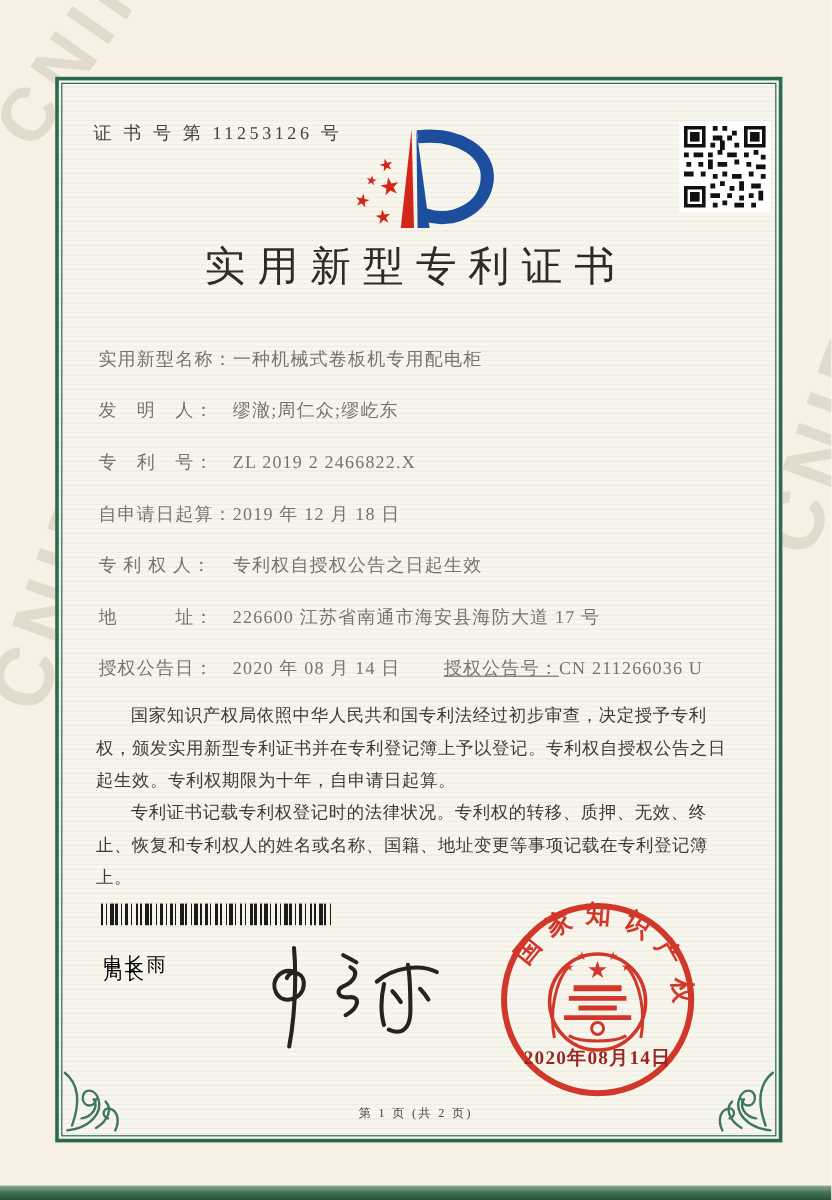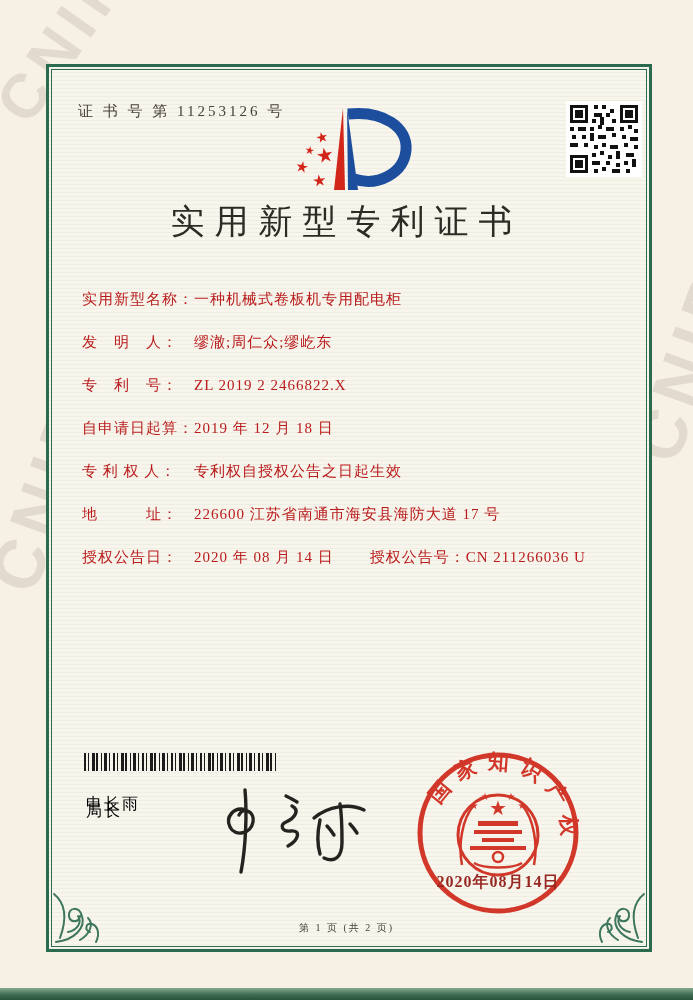--- a/index.html
+++ b/index.html
@@ -16,25 +16,25 @@
            #f8f5ec;}
   .frame-inner{position:absolute;inset:2px;border:1px solid #2a6a4f;}
   .corner-orn{position:absolute;width:74px;height:74px;opacity:.9;}
   .corner-br{right:3px;bottom:3px;}
   .corner-bl{left:3px;bottom:3px;transform:scaleX(-1);}
   .cert-no{position:absolute;left:78px;top:102px;font-size:15px;letter-spacing:3px;color:#44413a;}
   .logo{position:absolute;left:266px;top:102px;}
   .qr{position:absolute;left:566px;top:101px;background:#fff;padding:2px;}
   .title{position:absolute;left:0;top:199px;width:100%;text-align:center;font-size:34px;
          font-weight:normal;letter-spacing:10px;color:#2d2b26;}
-  .fields{position:absolute;left:82px;top:290px;width:540px;font-size:15px;color:#b91c1c;}
+  .fields{position:absolute;left:82px;top:290px;width:540px;font-size:15px;color:#737373;}
   .frow{display:flex;align-items:baseline;height:20px;margin-bottom:23px;white-space:nowrap;}
   .flabel{display:inline-block;width:112px;flex:0 0 112px;letter-spacing:1px;}
   .fvalue{letter-spacing:1px;}
-  .flabel2{display:inline-block;margin-left:36px;letter-spacing:1px;}
+  .flabel2{display:inline-block;margin-left:36px;letter-spacing:1px;text-decoration:underline;}
   .paras{position:absolute;left:80px;top:584px;width:536px;font-size:14.5px;line-height:27px;
          color:#3e3b33;letter-spacing:0.5px;}
   .paras p{margin:0;text-indent:2em;}
   .barcode{position:absolute;left:84px;top:753px;width:192px;height:18px;
      background:repeating-linear-gradient(90deg,
        #1b1b1b 0 2px, rgba(0,0,0,0) 2px 4px, #1b1b1b 4px 5px, rgba(0,0,0,0) 5px 8px,
        #1b1b1b 8px 11px, rgba(0,0,0,0) 11px 12px, #1b1b1b 12px 14px, rgba(0,0,0,0) 14px 17px,
        #1b1b1b 17px 18px, rgba(0,0,0,0) 18px 20px, #1b1b1b 20px 23px, rgba(0,0,0,0) 23px 25px,
        #1b1b1b 25px 26px, rgba(0,0,0,0) 26px 29px);}
   .official{position:absolute;left:86px;font-size:16px;color:#000000;letter-spacing:2px;}
@@ -145,20 +145,24 @@
       <span class="fvalue">226600  江苏省南通市海安县海防大道 17 号</span>
     </div>
     <div class="frow">
       <span class="flabel">授权公告日：</span>
       <span class="fvalue">2020 年 08 月 14 日</span>
       <span class="flabel2">授权公告号：</span>
       <span class="fvalue">CN 211266036 U</span>
     </div>
   </div>
 
+  <div class="paras">
+    <p>国家知识产权局依照中华人民共和国专利法经过初步审查，决定授予专利权，颁发实用新型专利证书并在专利登记簿上予以登记。专利权自授权公告之日起生效。专利权期限为十年，自申请日起算。</p>
+    <p>专利证书记载专利权登记时的法律状况。专利权的转移、质押、无效、终止、恢复和专利权人的姓名或名称、国籍、地址变更等事项记载在专利登记簿上。</p>
+  </div>
 
   <div class="barcode"></div>
 
   <div class="official official-title">局长</div>
   <div class="official official-name">申长雨</div>
 
   <svg class="signature" width="180" height="95" viewBox="0 0 180 95">
     <g fill="none" stroke="#24231f" stroke-width="3.4" stroke-linecap="round">
       <path d="M48,28 C36,24 27,35 32,45 C37,55 53,52 55,40 C57,29 45,25 41,33"></path>
       <path d="M47,8 C49,30 48,64 43,90"></path>

